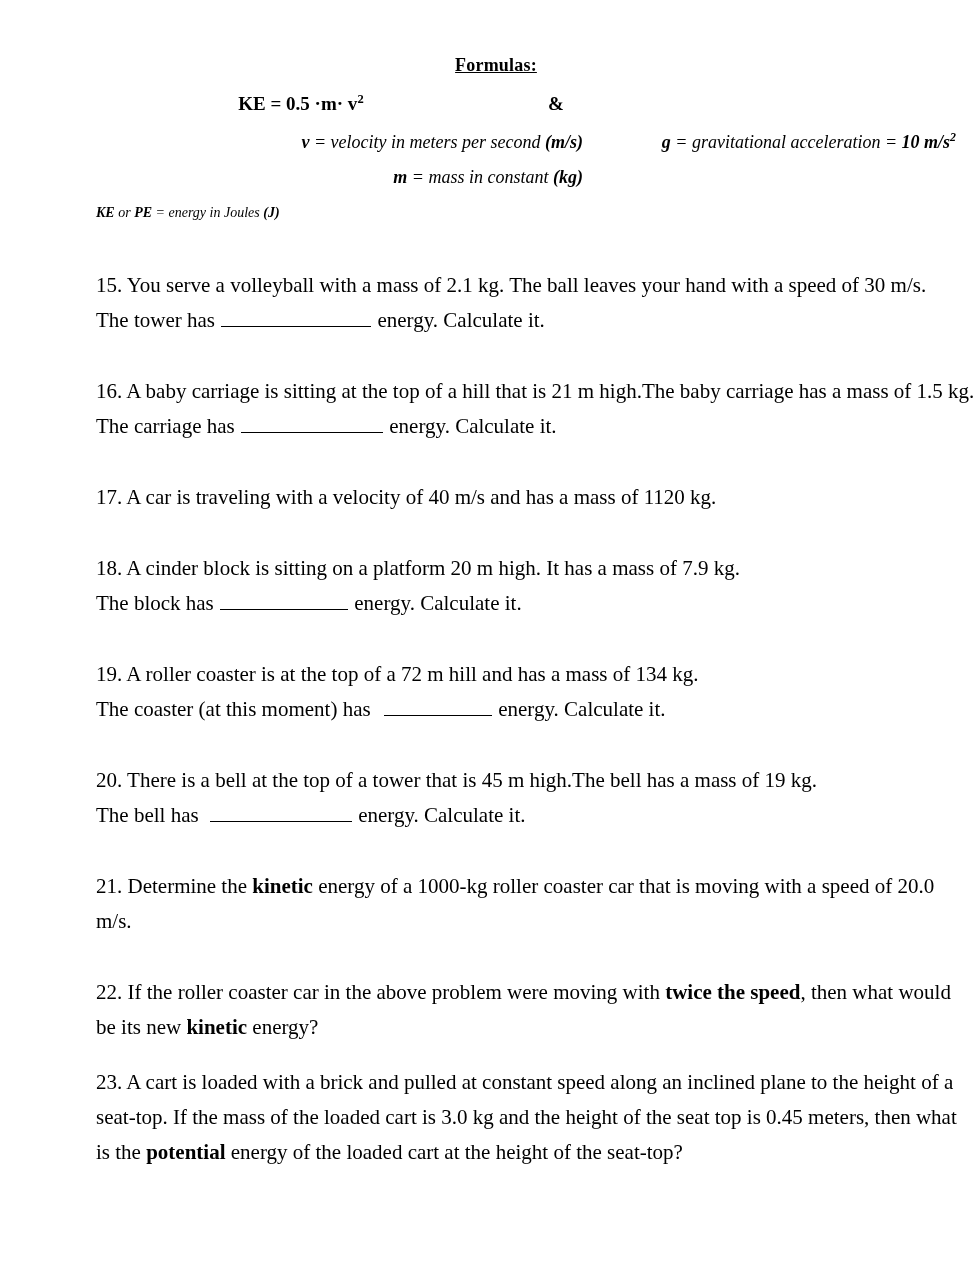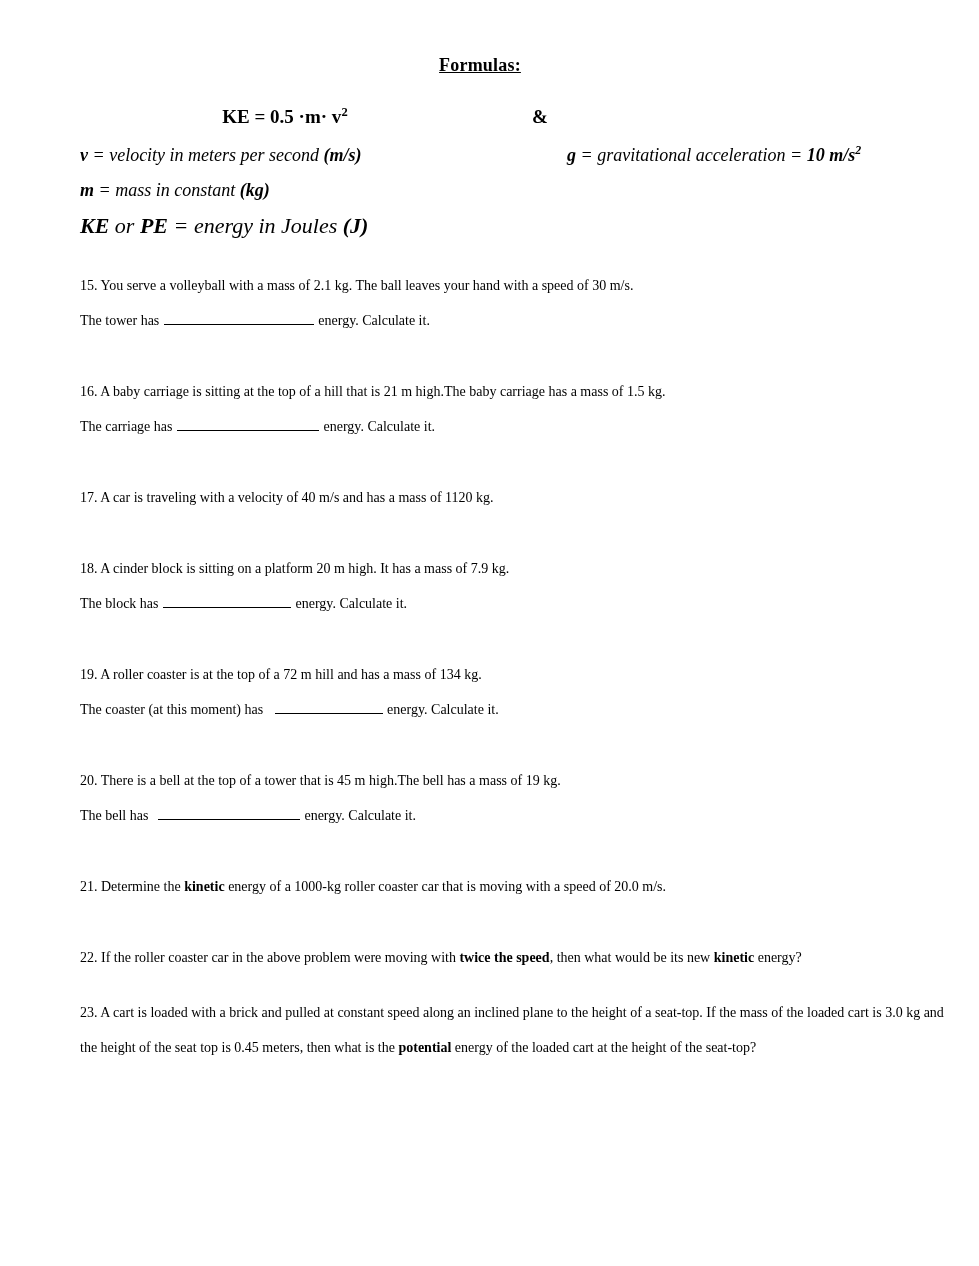--- a/index.html
+++ b/index.html
@@ -11,21 +11,21 @@
     width: 979px;
     height: 1266px;
     position: relative;
     font-family: "Liberation Serif", "DejaVu Serif", serif;
     color: #000000;
     overflow: hidden;
   }
 
   .page {
     position: absolute;
-    left: 0; top: 0;
+    left: 16px; top: 0;
     width: 776px;
     height: 1266px;
   }
 
   
   .formula-block {
     position: absolute;
     left: 80px;
     top: 52px;
     width: 860px;
@@ -38,21 +38,21 @@
     line-height: 26px;
     letter-spacing: 0.2px;
     margin-right: 60px;
   }
   .formula-row {
     display: flex;
     align-items: baseline;
     font-weight: bold;
     font-size: 19px;
     line-height: 34px;
-    margin-top: 22px;
+    margin-top: 9px;
   }
   .formula-ke {
     width: 410px;
     text-align: center;
     padding-right: 10px;
   }
   .formula-amp {
     width: 80px;
     text-align: center;
   }
@@ -65,41 +65,42 @@
 
   .defs {
     position: relative;
     margin-top: 4px;
   }
   .def-row {
     display: flex;
     line-height: 35px;
     font-size: 18px;
     font-style: italic;
+    text-align: right;
   }
   .def-left { width: 487px; }
   .def-right { flex: 1; }
   .def-row b, .sym {
     font-weight: bold;
     font-style: italic;
   }
-  .def-solo { line-height: 35px; font-size: 22px; font-style: italic; }
+  .def-solo { line-height: 35px; font-size: 14px; font-style: italic; }
 
   
   .questions {
     position: absolute;
     left: 80px;
     top: 268px;
     width: 870px;
   }
   .q {
     margin-bottom: 36px;
   }
   .q-line {
-    font-size: 14px;
+    font-size: 21px;
     line-height: 35px;
     white-space: nowrap;
   }
   .q-line.wrap { white-space: normal; }
   .q-line b { font-weight: bold; }
 
   .blank {
     display: inline-block;
     border-bottom: 1.4px solid #000;
     height: 0.95em;

